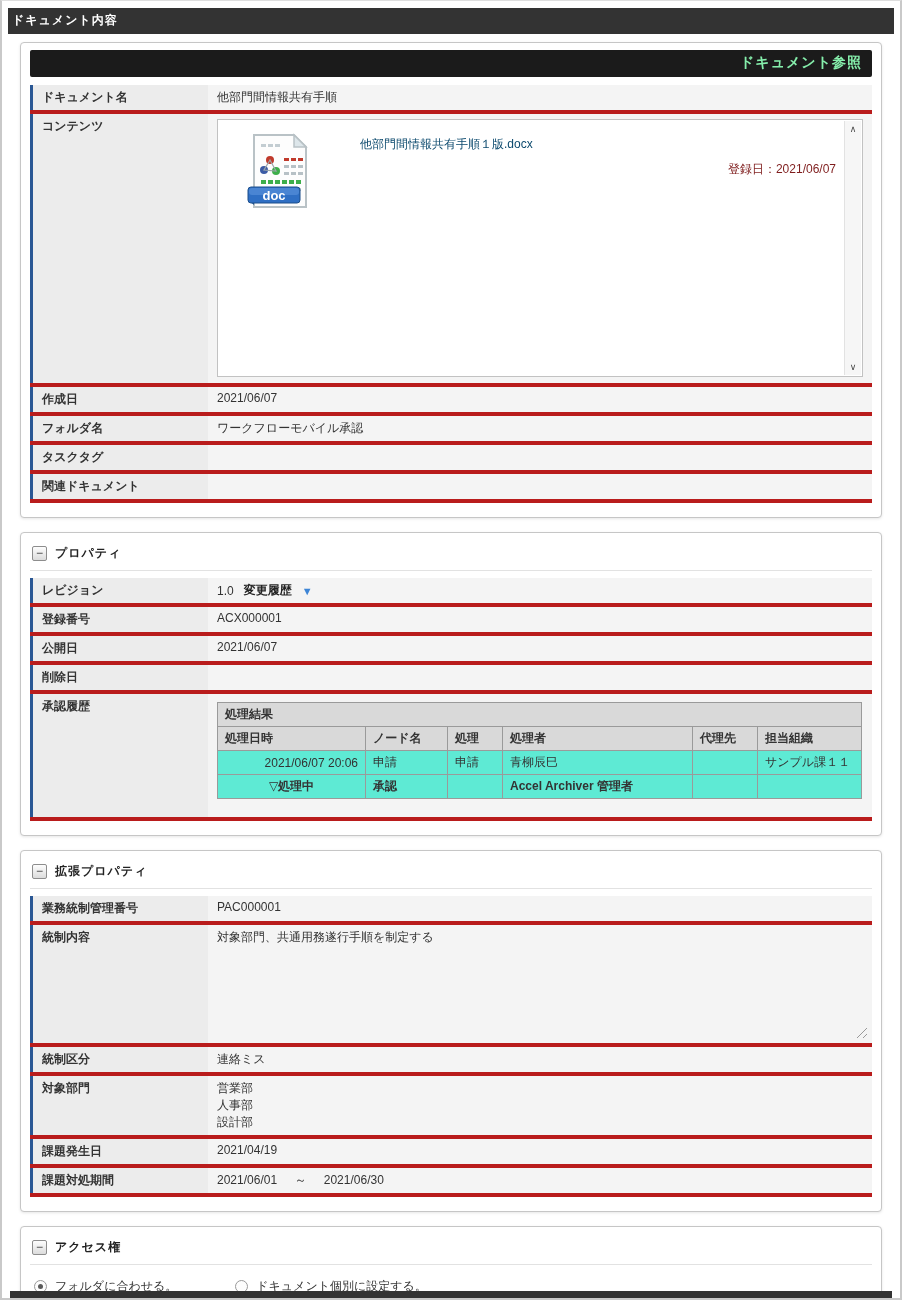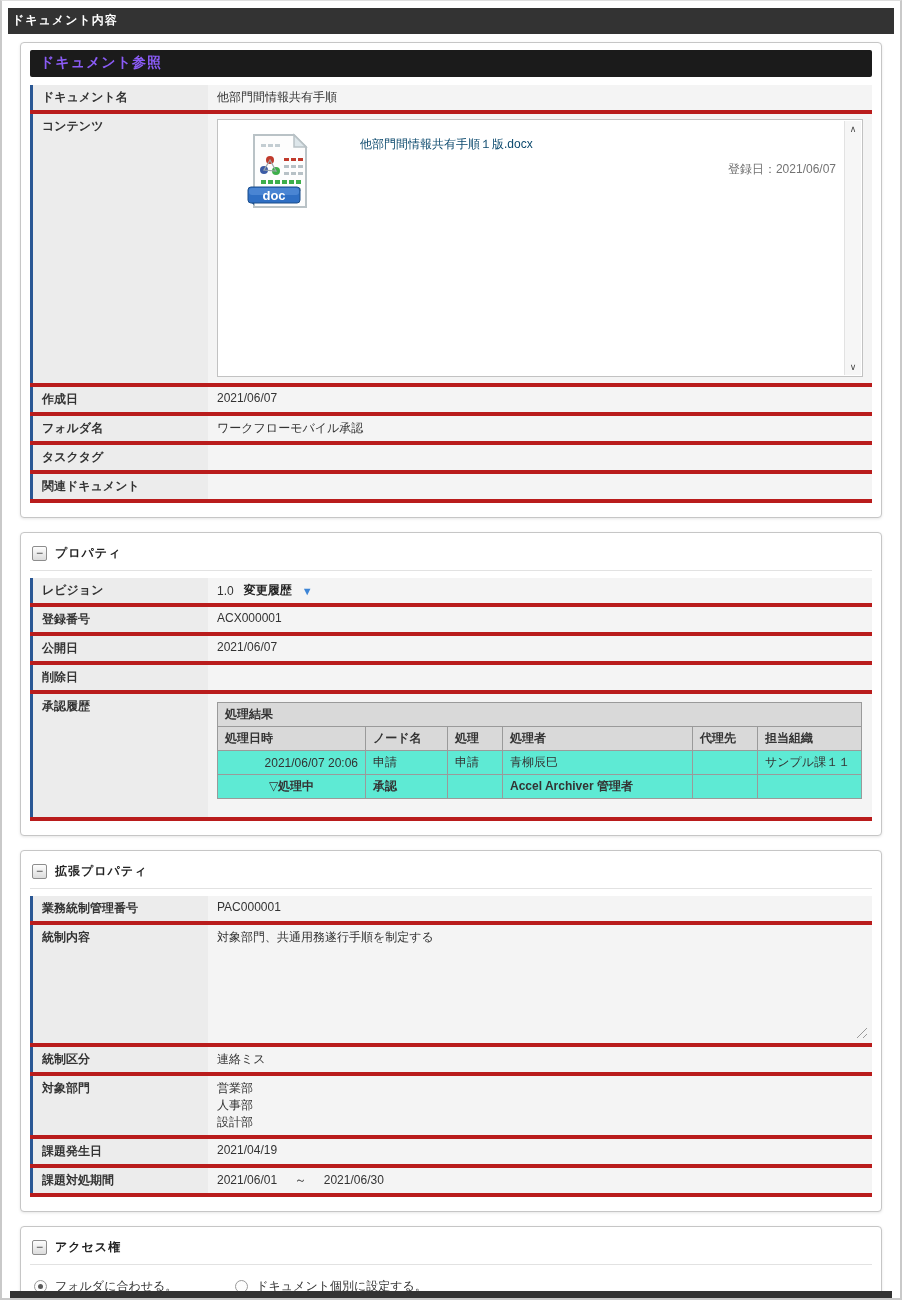--- a/index.html
+++ b/index.html
@@ -19,22 +19,22 @@
   }
 
   
   .panel {
     margin:8px 12px 0; background:#fff;
     border:1px solid #c6c6c6; border-radius:4px;
     padding:7px 9px 14px; box-shadow:0 1px 3px rgba(0,0,0,.10);
   }
 
   .view-header {
-    background:#1b1b1b; color:#8b5cf6; font-weight:bold; font-size:14px;
-    padding:4px 10px 5px; border-radius:2px; margin-bottom:8px; letter-spacing:1px;
+    background:#1b1b1b; color:#86efac; font-weight:bold; font-size:14px;
+    padding:4px 10px 5px; border-radius:2px; margin-bottom:8px; letter-spacing:1px;text-align:right;
   }
 
   .sec-head {
     display:flex; align-items:center; gap:8px;
     padding:5px 2px 8px; border-bottom:1px solid #e2e2e2; margin-bottom:7px;
   }
   .collapse-btn {
     width:15px; height:15px; border:1px solid #8d8d8d; border-radius:2px;
     background:linear-gradient(#fdfdfd,#dcdcdc);
     font-size:12px; line-height:12px; text-align:center; color:#444; cursor:pointer;
@@ -53,21 +53,21 @@
   .field-value .line { line-height:17px; }
 
   
   .content-box {
     background:#fff; border:1px solid #c2c2c2; height:258px;
     position:relative; margin:1px 0 2px; overflow:hidden;
   }
   .content-inner { display:flex; padding:12px 26px 0 28px; }
   .file-meta { flex:1; padding-top:4px; }
   .file-link { color:#0c4a6e; margin-left:48px; cursor:pointer; }
-  .reg-date { display:block; text-align:right; margin-top:8px; color:#737373; }
+  .reg-date { display:block; text-align:right; margin-top:8px; color:#7f1d1d; }
 
   .vscroll {
     position:absolute; top:1px; right:1px; bottom:1px; width:17px;
     background:#f6f6f6; border-left:1px solid #e2e2e2;
     display:flex; flex-direction:column; justify-content:space-between;
     align-items:center; padding:4px 0; color:#444; font-size:9px;
   }
   .vscroll span { line-height:8px; cursor:pointer; }
 
   

